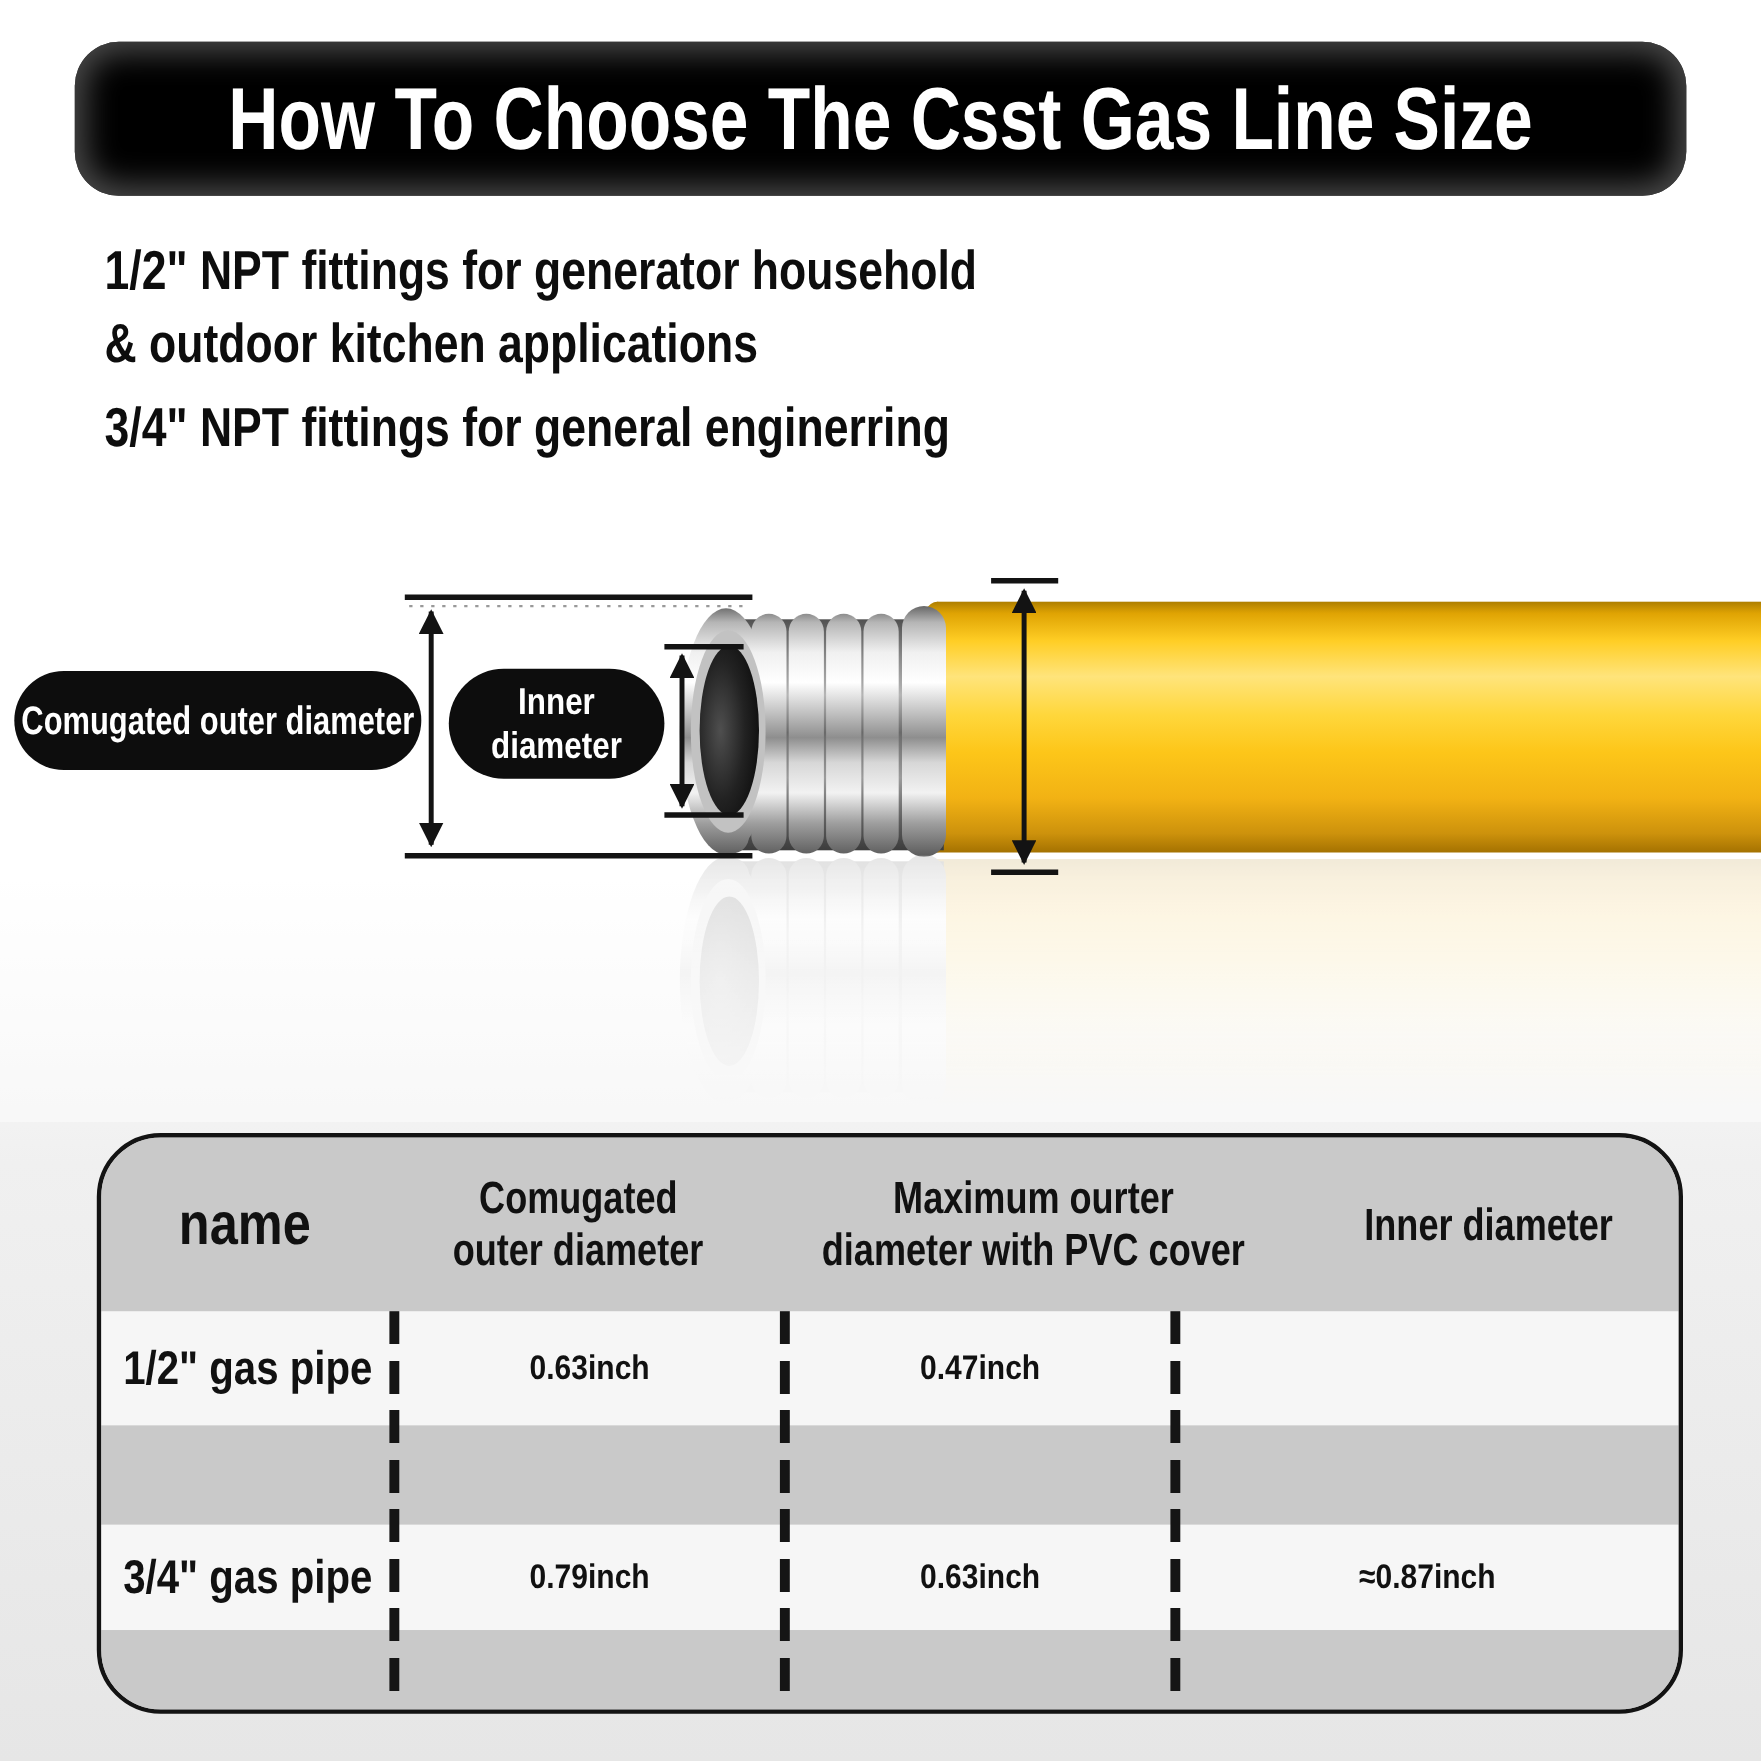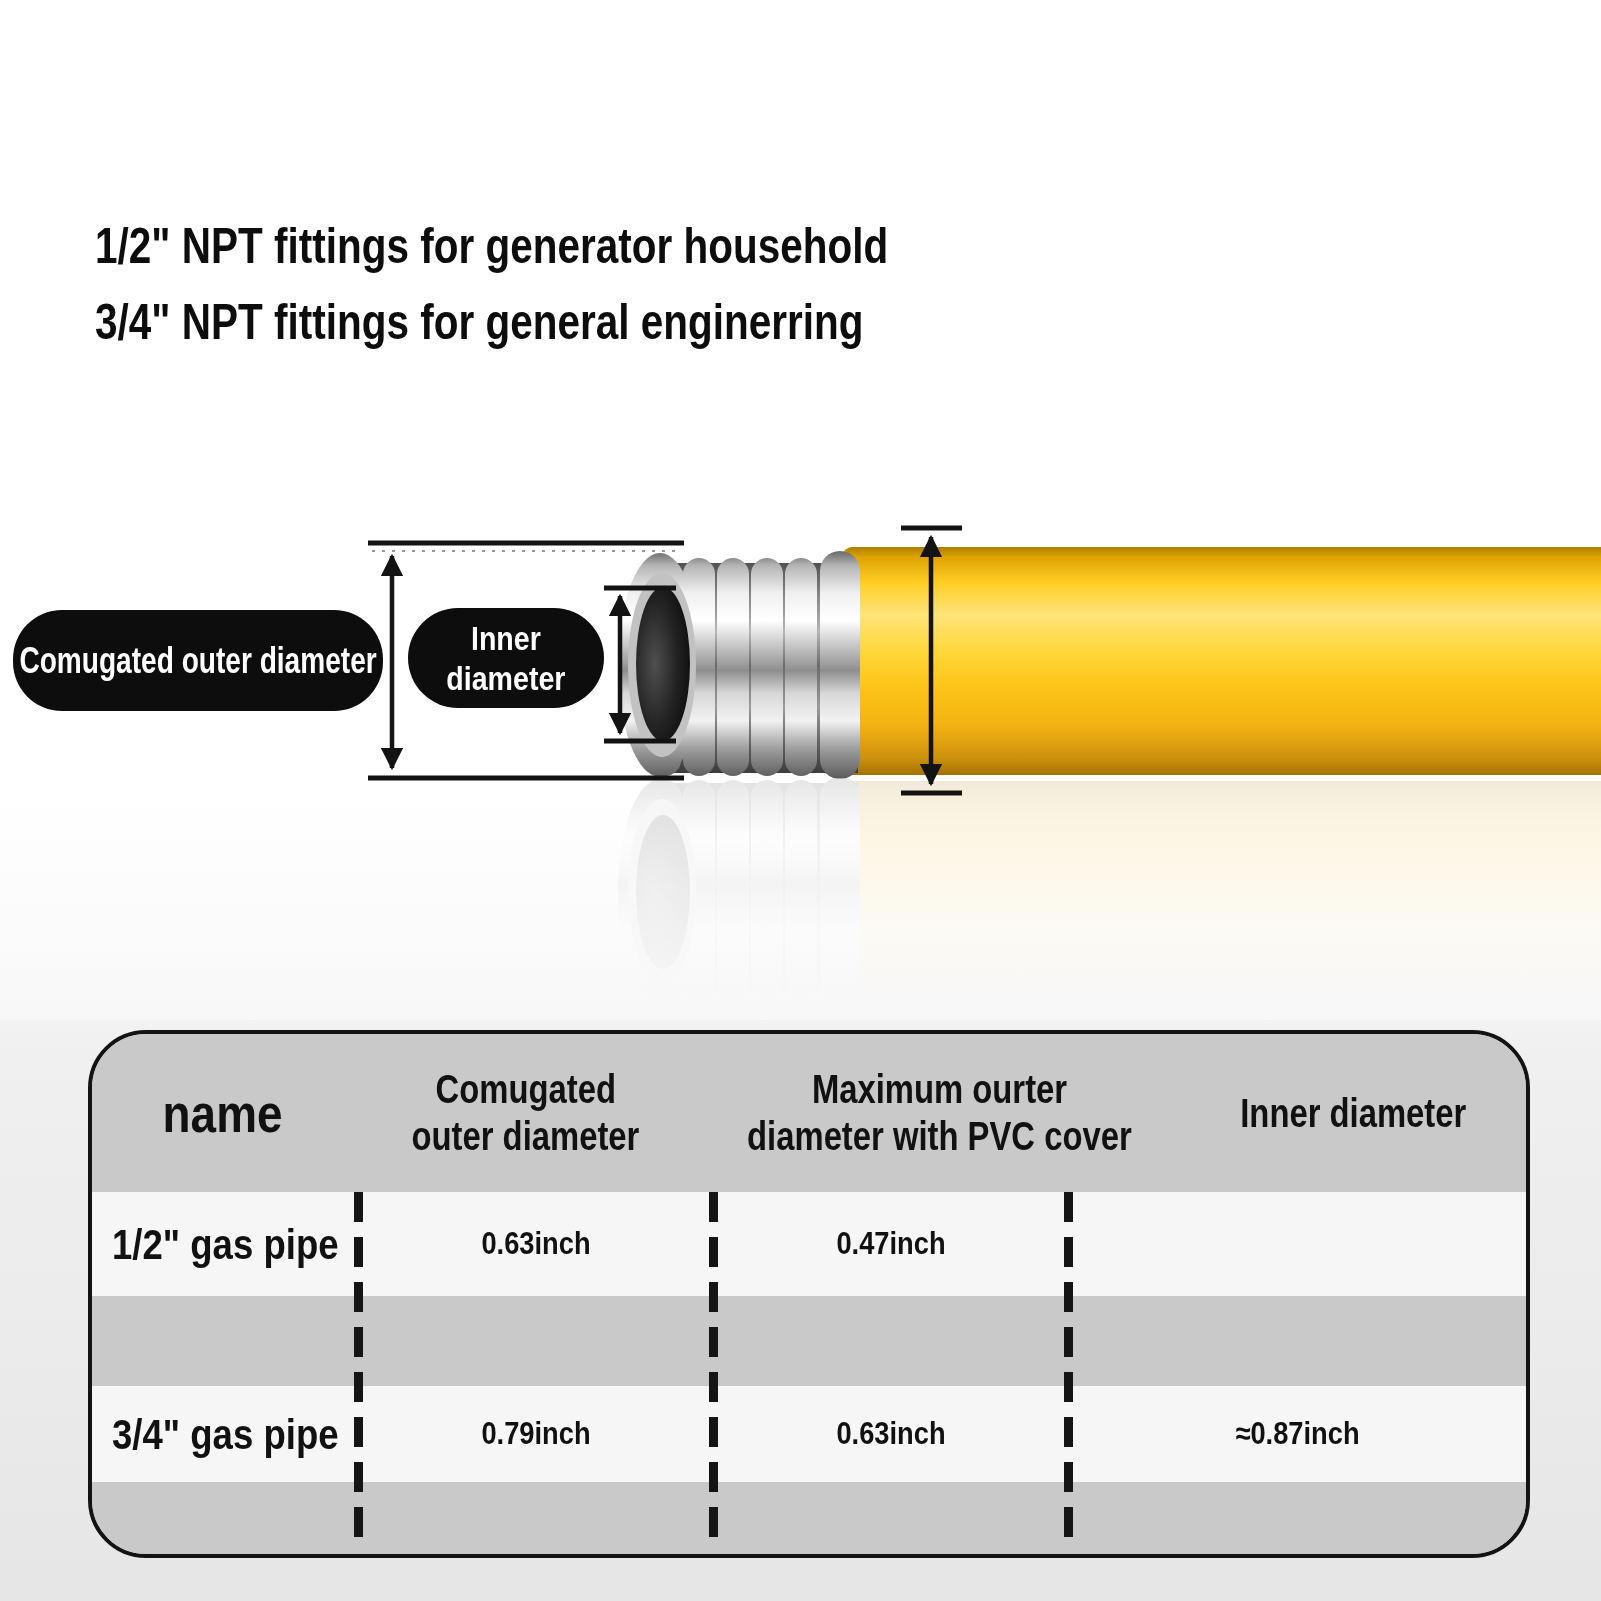--- a/index.html
+++ b/index.html
@@ -23,21 +23,21 @@
   .intro{position:absolute;left:95px;top:213px;font-weight:bold;font-size:50px;line-height:66px;color:#0d0d0d;}
   .intro-line{display:block;white-space:nowrap;}
   .intro-line > span{display:inline-block;transform:scaleX(0.81);transform-origin:left center;}
   .intro-p2{margin-top:10px;}
   
   .diagram-svg{position:absolute;left:0;top:0;width:1601px;height:1601px;}
   .pill{
     position:absolute;background:#0d0d0d;color:#fff;font-weight:bold;
     display:flex;align-items:center;justify-content:center;text-align:center;
   }
-  .pill-corrugated{left:13px;top:610px;width:370px;height:101px;border-radius:49px;font-size:36px;}
+  .pill-corrugated{left:13px;top:610px;width:370px;height:90px;border-radius:49px;font-size:36px;}
   .pill-inner{left:408px;top:608px;width:196px;height:100px;border-radius:50px;font-size:34px;line-height:40px;align-items:center;}
   .pill-max{left:966px;top:612px;width:564px;height:122px;border-radius:61px;font-size:41px;}
   .pill .cx{display:inline-block;white-space:pre;transform-origin:center;}
   .pill-corrugated .cx{transform:scaleX(0.78);}
   .pill-inner .cx{transform:scaleX(0.84);}
   .pill-max .cx{transform:scaleX(0.68);}
   .pvc-bold{font-weight:800;}
   
   .spec-table{
     position:absolute;left:88px;top:1030px;width:1442px;height:528px;
@@ -65,23 +65,27 @@
     position:absolute;top:158px;width:9px;height:358px;z-index:2;
     background:repeating-linear-gradient(180deg,#151515 0px,#151515 30px,rgba(0,0,0,0) 30px,rgba(0,0,0,0) 45px);
   }
   .div1{left:262px;}.div2{left:617px;}.div3{left:972px;}
 </style>
 </head>
 <body>
 
 <div class="page">
 
+  <div class="banner">
+    <span class="banner-title">How To Choose The Csst Gas Line Size</span>
+  </div>
 
   <div class="intro">
     <span class="intro-line"><span>1/2" NPT fittings for generator household</span></span>
+    <span class="intro-line"><span>&amp; outdoor kitchen applications</span></span>
     <span class="intro-line intro-p2"><span>3/4" NPT fittings for general enginerring</span></span>
   </div>
 
   <svg class="diagram-svg" viewBox="0 0 1601 1601" xmlns="http://www.w3.org/2000/svg" xmlns:xlink="http://www.w3.org/1999/xlink">
     <defs>
       <linearGradient id="gYellow" gradientUnits="userSpaceOnUse" x1="0" y1="546" x2="0" y2="776">
         <stop offset="0" stop-color="#a97b00"></stop>
         <stop offset="0.05" stop-color="#dfa303"></stop>
         <stop offset="0.16" stop-color="#ffce25"></stop>
         <stop offset="0.30" stop-color="#ffe47b"></stop>

